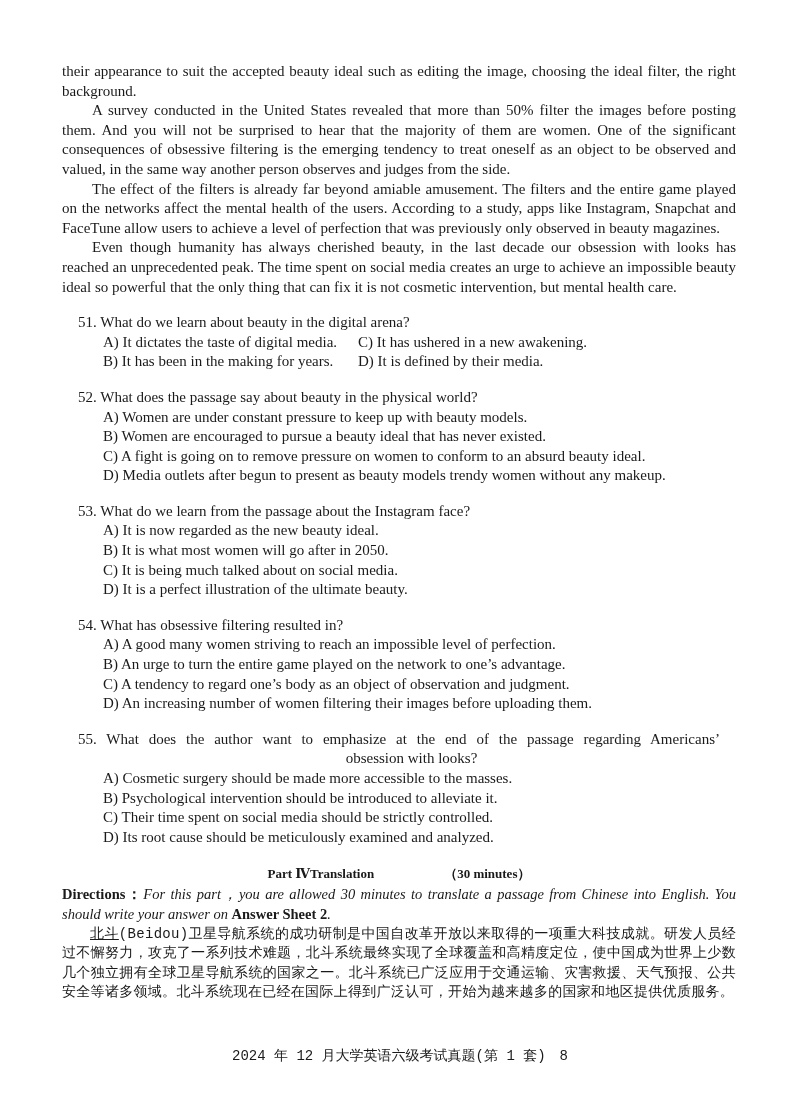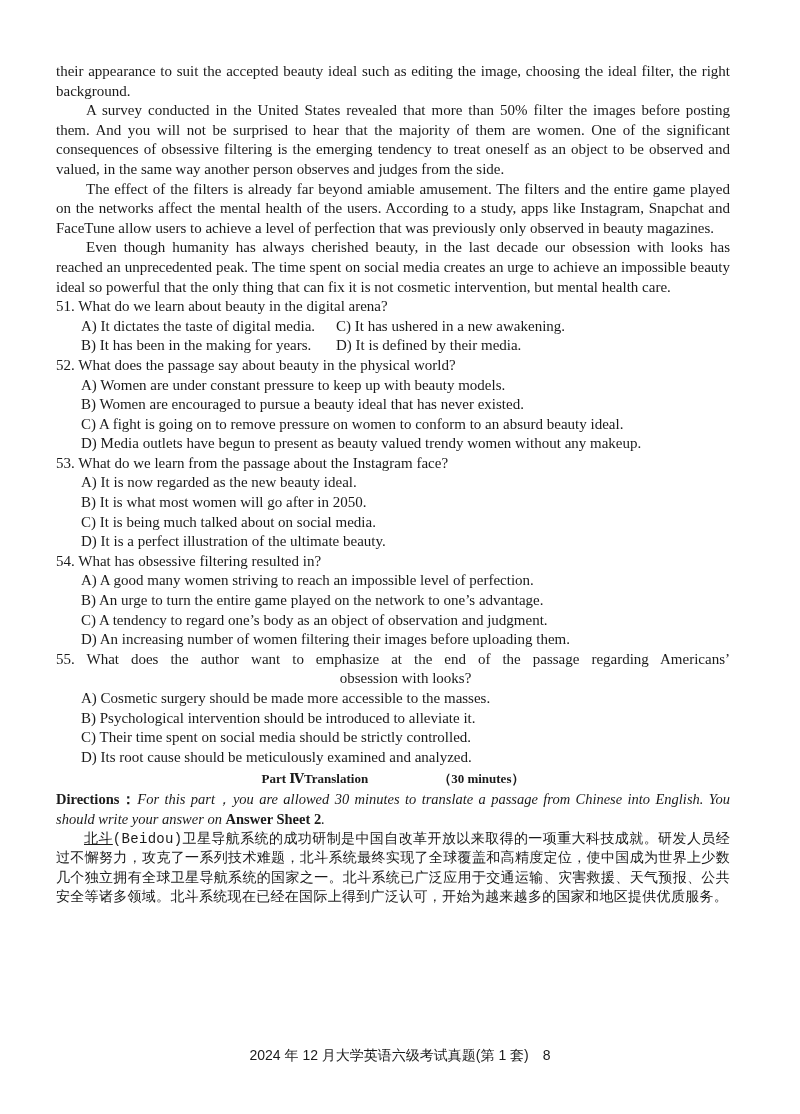--- a/index.html
+++ b/index.html
@@ -1,39 +1,39 @@
 <!DOCTYPE html>
 <html><head>
 <meta charset="utf-8">
 <style>
   html, body { margin: 0; padding: 0; background: #ffffff; }
   body { width: 800px; height: 1114px; position: relative; overflow: hidden;
          font-family: "Liberation Serif", "DejaVu Serif", serif; color: #1a1a1a; }
-  .page { position: absolute; left: 56px; top: 62px; width: 674px;
+  .page { position: absolute; left: 62px; top: 62px; width: 674px;
           font-size: 15px; line-height: 19.6px; }
   p { margin: 0; text-align: justify; }
   .para { text-indent: 2em; }
   .first { text-indent: 0; }
-  .q { margin: 0; }
+  .q { margin: 16px; }
   .q-stem { display: block; }
   .q-cont { display: block; padding-left: 25px; text-align: center; }
   .opt { display: block; padding-left: 25px; }
   .opt-row { display: flex; padding-left: 25px; }
   .opt-row .cell { width: 255px; }
   .part-head { display: flex; justify-content: center; font-weight: bold;
                font-size: 13px; line-height: 22px; margin-top: 1px; }
   .part-head .title { margin-right: 70px; }
   .directions { font-size: 14.5px; line-height: 19.6px; text-align: justify; }
   .directions b { font-weight: bold; font-style: normal; margin-top: 20px; }
   .directions i { font-style: italic; }
   .cn { font-family: Liberation Mono, monospace; font-size: 14px; line-height: 19.6px;
         text-indent: 2em; letter-spacing: 0.3px; text-align: justify; }
   .cn .ul { text-decoration: underline; }
   .footer { position: absolute; top: 1047px; left: 0; width: 800px; text-align: center;
-            font-size: 14px; font-family: Liberation Sans, sans-serif; }
+            font-size: 14px; font-family: Liberation Mono, monospace; }
 </style>
 </head>
 <body>
 
 <div class="page">
 
   <div>
     <p class="first">their appearance to suit the accepted beauty ideal such as editing the image, choosing the ideal filter, the right background.</p>
     <p class="para">A survey conducted in the United States revealed that more than 50% filter the images before posting them. And you will not be surprised to hear that the majority of them are women. One of the significant consequences of obsessive filtering is the emerging tendency to treat oneself as an object to be observed and valued, in the same way another person observes and judges from the side.</p>
     <p class="para">The effect of the filters is already far beyond amiable amusement. The filters and the entire game played on the networks affect the mental health of the users. According to a study, apps like Instagram, Snapchat and FaceTune allow users to achieve a level of perfection that was previously only observed in beauty magazines.</p>
@@ -50,21 +50,21 @@
       <span class="cell">B) It has been in the making for years.</span>
       <span class="cell">D) It is defined by their media.</span>
     </div>
   </div>
 
   <div class="q">
     <span class="q-stem">52. What does the passage say about beauty in the physical world?</span>
     <span class="opt">A) Women are under constant pressure to keep up with beauty models.</span>
     <span class="opt">B) Women are encouraged to pursue a beauty ideal that has never existed.</span>
     <span class="opt">C) A fight is going on to remove pressure on women to conform to an absurd beauty ideal.</span>
-    <span class="opt">D) Media outlets have begun to present as beauty valued trendy women without any makeup.</span>
+    <span class="opt">D) Media outlets after begun to present as beauty models trendy women without any makeup.</span>
   </div>
 
   <div class="q">
     <span class="q-stem">53. What do we learn from the passage about the Instagram face?</span>
     <span class="opt">A) It is now regarded as the new beauty ideal.</span>
     <span class="opt">B) It is what most women will go after in 2050.</span>
     <span class="opt">C) It is being much talked about on social media.</span>
     <span class="opt">D) It is a perfect illustration of the ultimate beauty.</span>
   </div>
 

